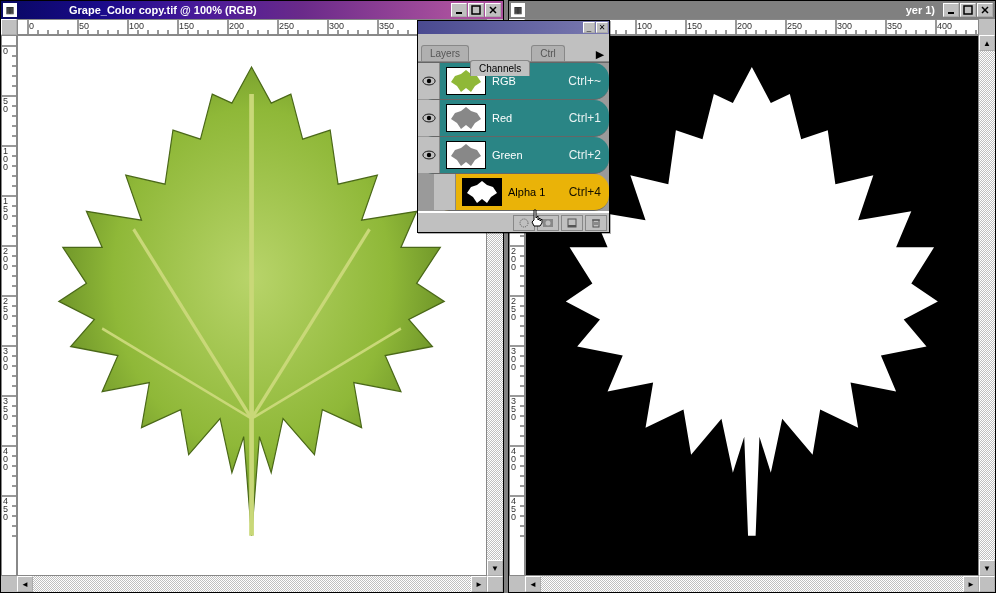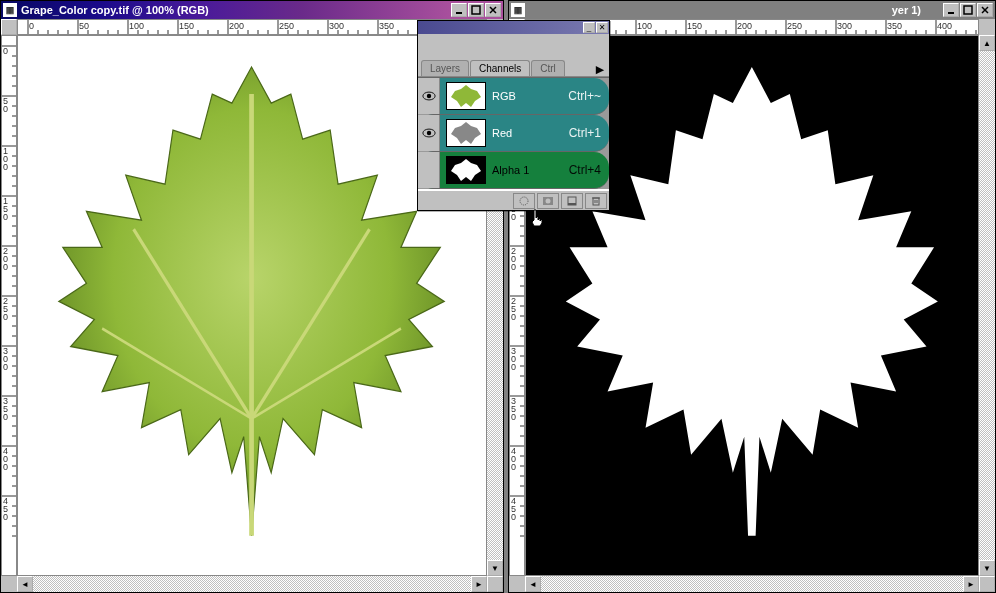--- a/index.html
+++ b/index.html
@@ -2,21 +2,21 @@
 <html><head>
 <meta charset="utf-8">
 <style>
 *{box-sizing:border-box;margin:0;padding:0;font-family:Tahoma,Arial,sans-serif;font-size:11px;user-select:none;}
 body{background:#808080;width:996px;height:593px;overflow:hidden;position:relative;}
 .doc-window{position:absolute;background:#c0c0c0;border:1px solid #000;}
 .titlebar{height:18px;display:flex;align-items:center;padding:1px 2px;color:#fff;font-weight:bold;}
 .titlebar.active{background:linear-gradient(90deg,#080863 0%,#1a0a8a 20%,#4a1a9a 40%,#6a2a8a 60%,#a9509d 90%);}
 .titlebar.inactive{background:#808080;}
 .titlebar .app-icon{width:14px;height:14px;background:#fff;margin-right:4px;display:flex;align-items:center;justify-content:center;font-size:9px;color:#333;}
-.titlebar .title-text{flex:1;overflow:hidden;white-space:nowrap;}
+.titlebar .title-text{flex:1;overflow:hidden;white-space:nowrap;margin-left:48px;}
 .winbtns{display:flex;gap:1px;}
 .winbtn{width:16px;height:14px;background:#c0c0c0;border:1px outset #fff;display:flex;align-items:center;justify-content:center;font-family:Arial;font-size:9px;font-weight:bold;color:#000;cursor:pointer;}
 .winbtn svg{width:10px;height:10px;}
 .doc-body{position:absolute;top:18px;left:0;right:0;bottom:0;background:#c0c0c0;}
 .ruler-h{position:absolute;top:0;left:16px;right:16px;height:16px;background:#fff;border:1px solid #888;overflow:hidden;}
 .ruler-v{position:absolute;top:16px;left:0;width:16px;bottom:16px;background:#fff;border:1px solid #888;overflow:hidden;}
 .ruler-corner{position:absolute;top:0;left:0;width:16px;height:16px;background:#c0c0c0;border:1px outset #fff;}
 .canvas{position:absolute;top:16px;left:16px;right:16px;bottom:16px;background:#fff;overflow:hidden;border:1px solid #888;}
 .canvas.black{background:#000;}
 .scroll-h{position:absolute;bottom:0;left:16px;right:16px;height:16px;background:#c0c0c0;display:flex;}
@@ -27,28 +27,28 @@
 .tick{stroke:#333;stroke-width:1;}
 .tick-label{font-size:9px;fill:#333;}
 .tick-label-v{font-size:9px;fill:#333;}
 
 .leaf-green{position:absolute;left:8%;top:4%;width:84%;height:92%;}
 .leaf-white{position:absolute;left:8%;top:4%;width:84%;height:92%;}
 
 .panel{position:absolute;left:417px;top:20px;width:193px;background:#c0c0c0;border:1px solid #000;z-index:10;box-shadow:1px 1px 0 rgba(0,0,0,0.3);}
 .panel-titlebar{height:13px;background:linear-gradient(90deg,#4a4a90,#7a7ab0);display:flex;justify-content:flex-end;padding:0 1px;align-items:center;}
 .panel-titlebar .pbtn{width:12px;height:11px;background:#c0c0c0;border:1px outset #fff;font-size:8px;display:flex;align-items:center;justify-content:center;cursor:pointer;margin-left:1px;}
-.tabstrip{height:20px;display:flex;align-items:flex-end;padding:0 3px;background:#c0c0c0;border-bottom:1px solid #888;margin-top:23px;}
+.tabstrip{height:28px;display:flex;align-items:flex-end;padding:0 3px;background:#c0c0c0;border-bottom:1px solid #888;}
 .tab{padding:2px 8px 2px 8px;background:#b0b0b0;border:1px solid #888;border-bottom:none;border-radius:3px 3px 0 0;margin-right:1px;font-size:10px;cursor:pointer;color:#555;}
-.tab.active{background:#c0c0c0;color:#000;position:relative;top:0;}
+.tab.active{background:#c0c0c0;color:#000;position:relative;top:15px;}
 .tab-menu-arrow{margin-left:auto;width:12px;height:14px;display:flex;align-items:center;justify-content:center;cursor:pointer;}
 .channel-list{background:#9a9a9a;border-top:1px solid #666;border-bottom:1px solid #fff;}
 .channel-row{height:37px;display:flex;align-items:center;border-bottom:1px solid #666;cursor:pointer;border-radius:15px;}
 .channel-row.selected{background:#2a8585;color:#fff;}
-.channel-row:not(.selected){background:#15803d;color:#000;}
+.channel-row:not(.selected){background:#eab308;color:#000;margin-left:16px;}
 .eye-col{width:22px;height:100%;display:flex;align-items:center;justify-content:center;border-right:1px solid #888;background:#c0c0c0;}
 .eye-icon{width:14px;height:10px;}
 .thumb{width:40px;height:28px;margin:0 6px;border:1px solid #000;background:#fff;display:flex;align-items:center;justify-content:center;}
 .thumb.alpha{background:#000;}
 .ch-name{flex:1;font-size:11px;}
 .ch-short{font-size:12px;margin-right:8px;opacity:0.9;}
 .panel-footer{height:20px;background:#c0c0c0;display:flex;justify-content:flex-end;align-items:center;padding:0 2px;border-top:1px solid #fff;}
 .ftr-btn{width:22px;height:16px;border:1px solid #888;margin-left:2px;display:flex;align-items:center;justify-content:center;cursor:pointer;background:#c0c0c0;}
 .cursor-hand{position:absolute;left:530px;top:208px;z-index:20;pointer-events:none;}
 </style>
@@ -252,21 +252,21 @@
       <div class="scrtrack"></div>
       <div class="scrbtn">▼</div>
     </div>
     <div class="grip"></div>
   </div>
 </div>
 
 <div class="doc-window" style="left:508px;top:0;width:488px;height:593px;">
   <div class="titlebar inactive">
     <div class="app-icon">▦</div>
-    <div class="title-text" style="text-align:right;padding-right:22px;">yer 1)</div>
+    <div class="title-text" style="text-align:right;padding-right:8px;">yer 1)</div>
     <div class="winbtns">
       <div class="winbtn">
           <svg viewBox="0 0 10 10">
             <line x1="2" y1="8" x2="8" y2="8" stroke="#000" stroke-width="2"></line>
           </svg>
         </div>
       <div class="winbtn">
           <svg viewBox="0 0 10 10">
             <rect x="1" y="1" width="8" height="8" fill="none" stroke="#000" stroke-width="1.5"></rect>
           </svg>
@@ -482,20 +482,36 @@
         </div>
         <div class="thumb ">
           <svg width="38" height="26" viewBox="0 0 38 26">
             <rect width="38" height="26" fill="#fff"></rect>
             <path d="M19 2 L24 6 L30 8 L34 14 L28 18 L24 24 L19 20 L14 24 L10 18 L4 14 L8 8 L14 6 Z" fill="#888"></path>
           </svg>
         </div>
         <div class="ch-name">Red</div>
         <div class="ch-short">Ctrl+1</div>
       </div>
+      <div class="channel-row selected">
+        <div class="eye-col">
+          <svg class="eye-icon" viewBox="0 0 16 10">
+            <ellipse cx="8" cy="5" rx="7" ry="4.5" fill="none" stroke="#000" stroke-width="1"></ellipse>
+            <circle cx="8" cy="5" r="2.5" fill="#000"></circle>
+          </svg>
+        </div>
+        <div class="thumb ">
+          <svg width="38" height="26" viewBox="0 0 38 26">
+            <rect width="38" height="26" fill="#fff"></rect>
+            <path d="M19 2 L24 6 L30 8 L34 14 L28 18 L24 24 L19 20 L14 24 L10 18 L4 14 L8 8 L14 6 Z" fill="#888"></path>
+          </svg>
+        </div>
+        <div class="ch-name">Green</div>
+        <div class="ch-short">Ctrl+2</div>
+      </div>
       <div class="channel-row">
         <div class="eye-col"></div>
         <div class="thumb alpha">
           <svg width="38" height="26" viewBox="0 0 38 26">
             <rect width="38" height="26" fill="#000"></rect>
             <path d="M19 2 L24 6 L30 8 L34 14 L28 18 L24 24 L19 20 L14 24 L10 18 L4 14 L8 8 L14 6 Z" fill="#fff"></path>
           </svg>
         </div>
         <div class="ch-name">Alpha 1</div>
         <div class="ch-short">Ctrl+4</div>

